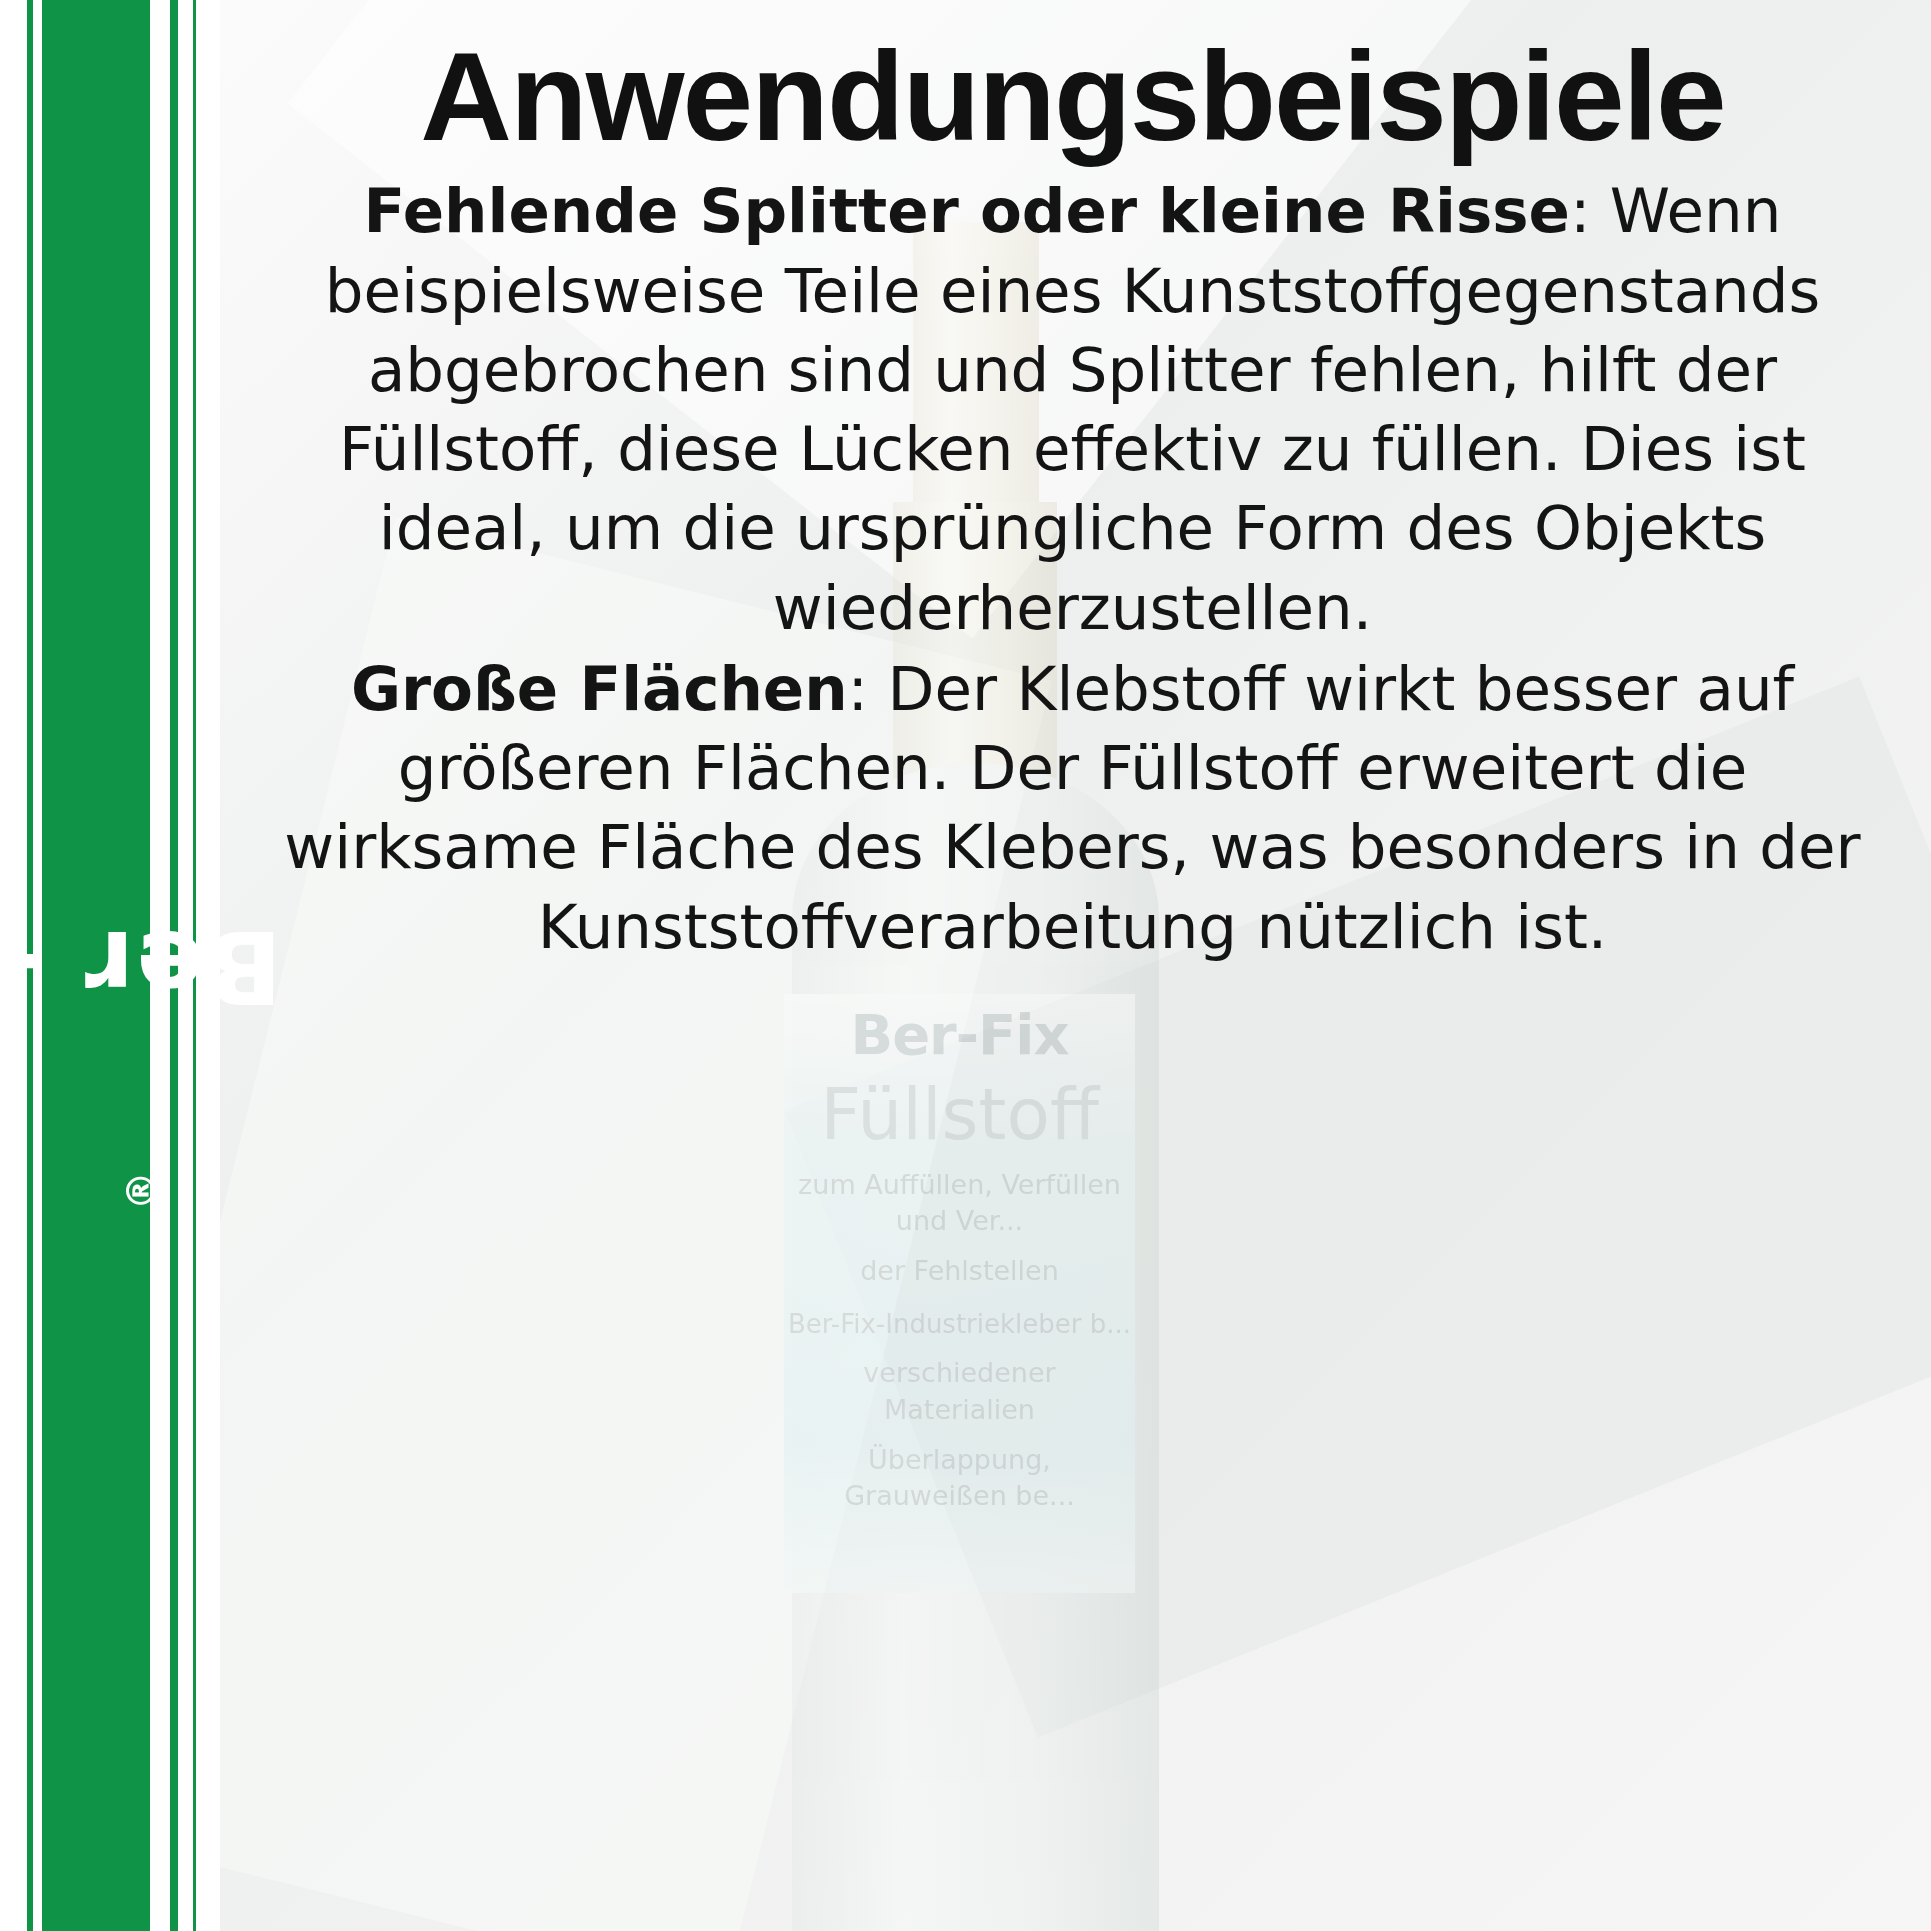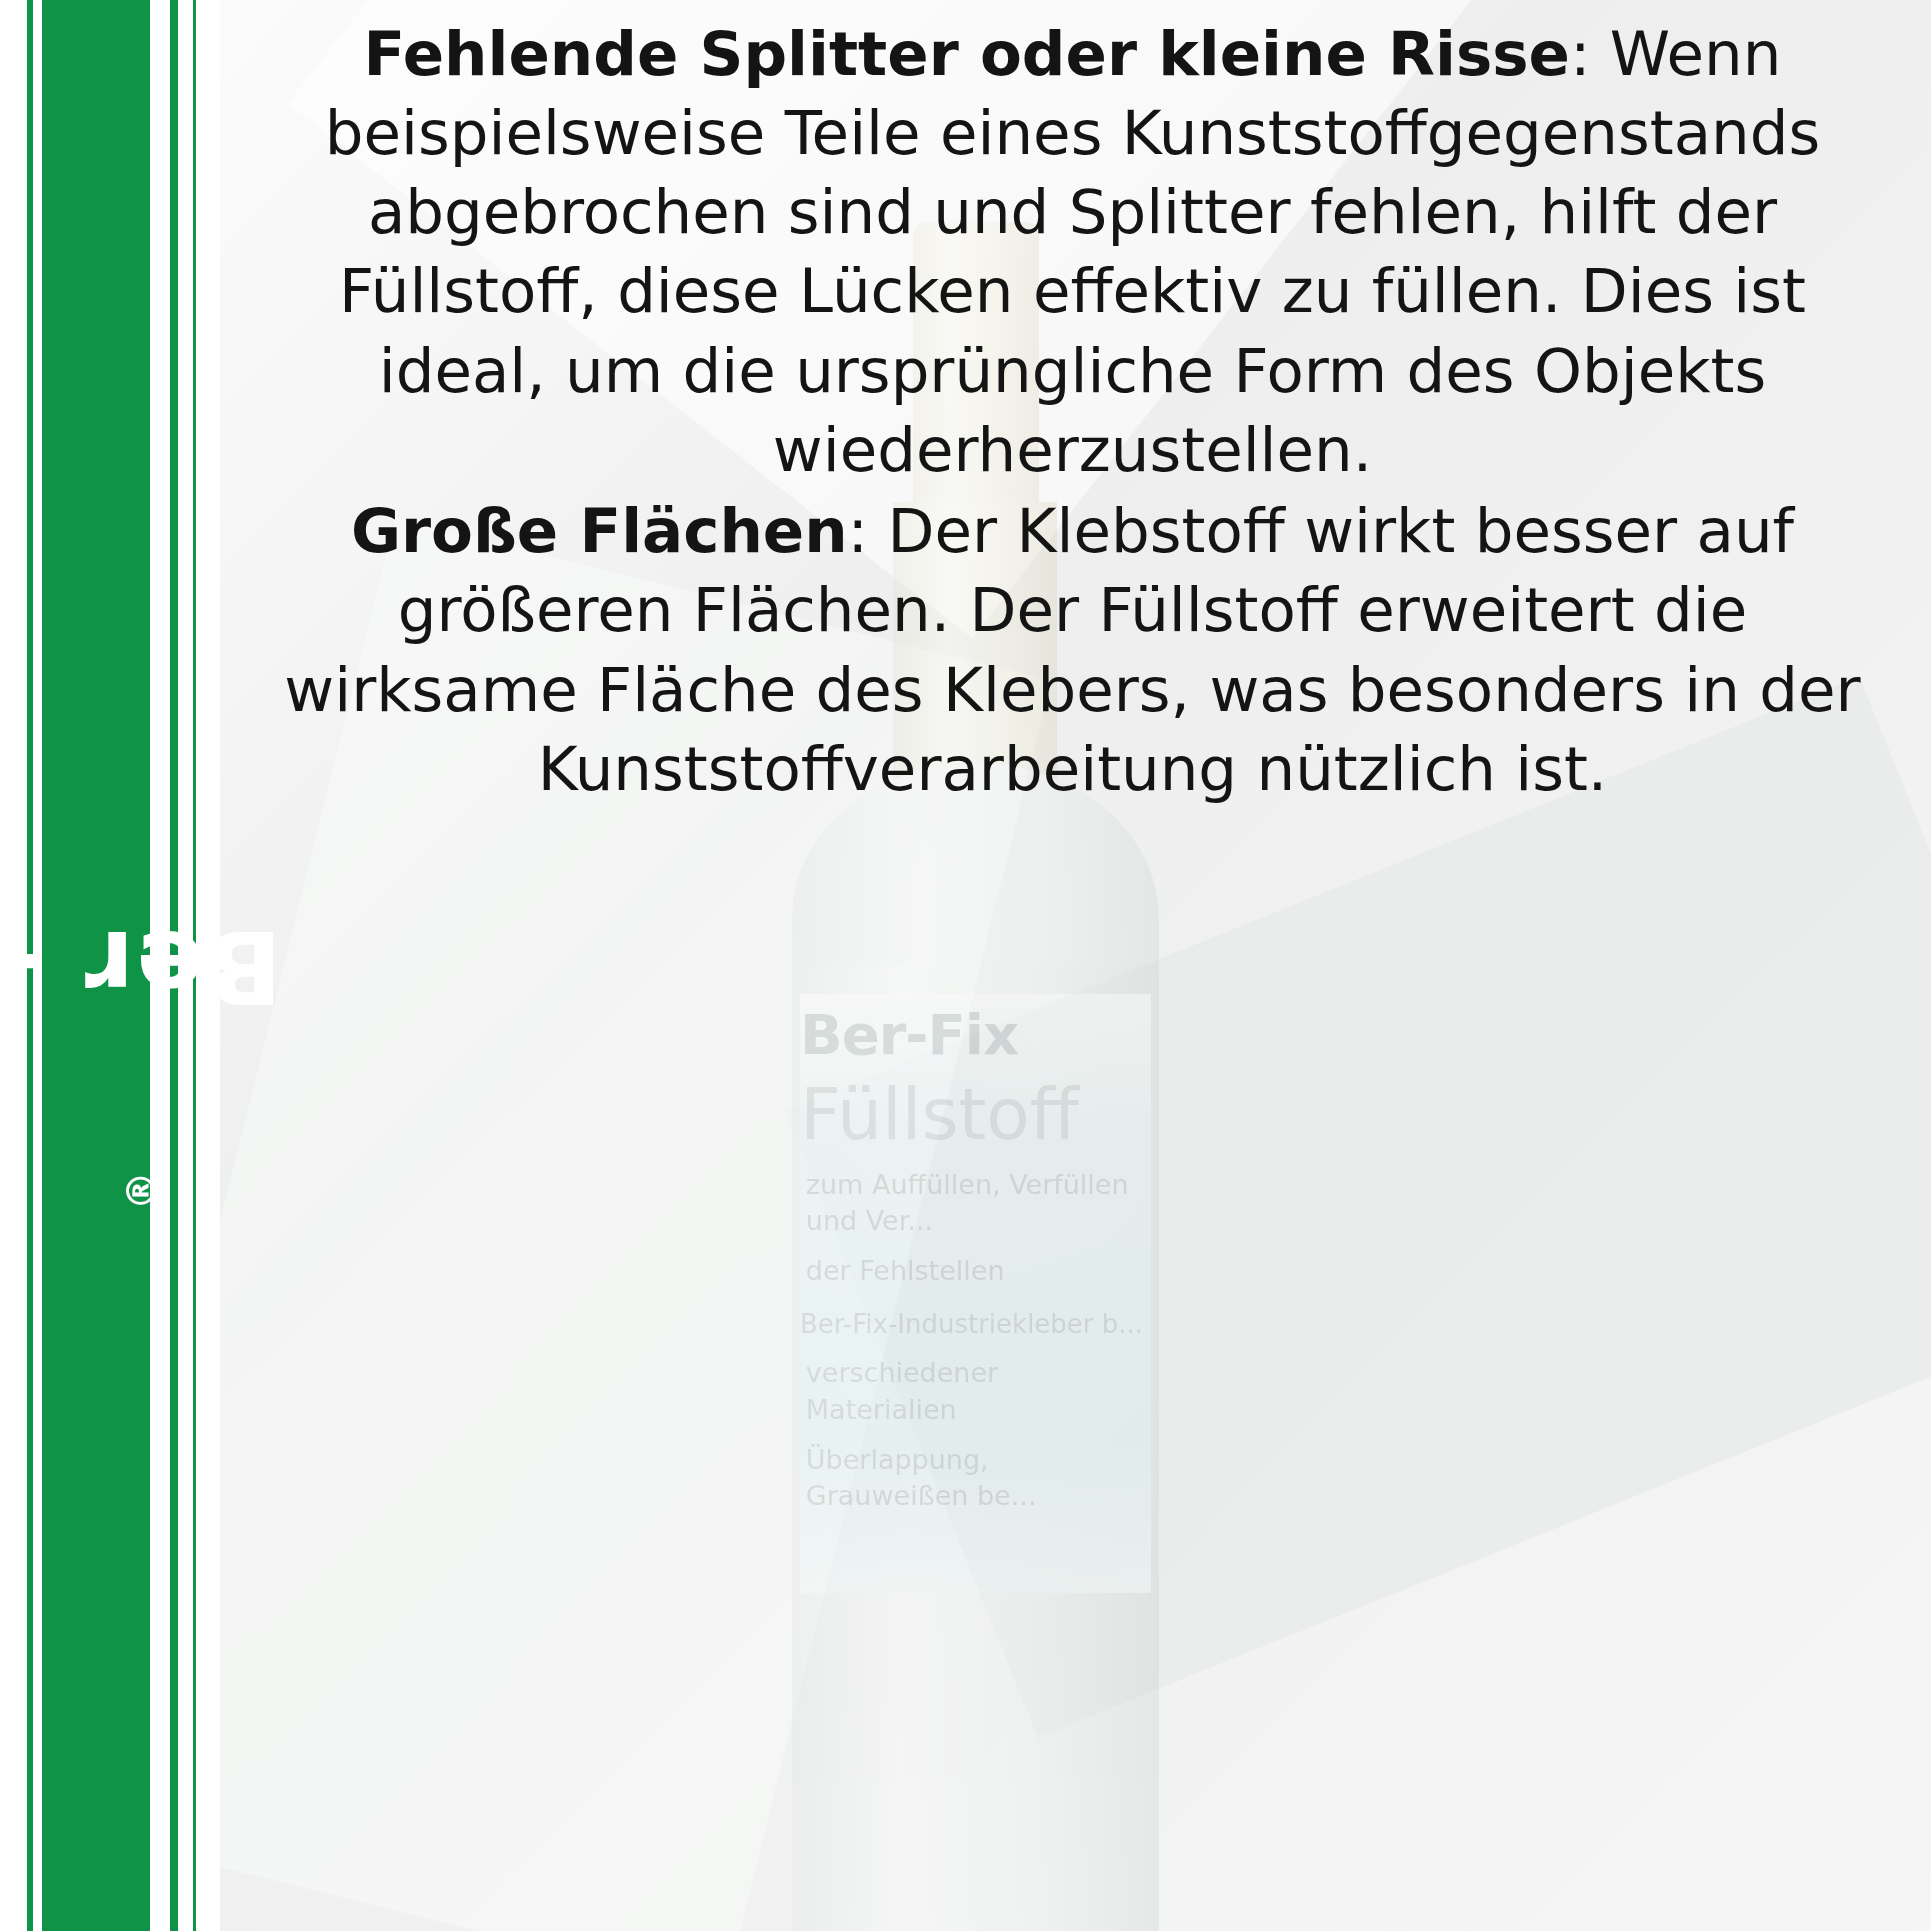--- a/index.html
+++ b/index.html
@@ -91,27 +91,27 @@
     position: absolute;
     left: 116px;
     top: 743px;
     width: 367px;
     height: 1023px;
     background: linear-gradient(90deg, #dfe5e3 0%, #fbfdfc 30%, #eaf0ee 65%, #c9d2cf 100%);
     border-radius: 9.7px 9.7px 27px 27px;
   }
   .bottle-label {
     position: absolute;
-    left: 124px;
+    left: 108px;
     top: 772px;
     width: 351px;
     height: 599px;
     background: linear-gradient(180deg, rgba(255,255,255,0.9) 0%, rgba(222,240,243,0.95) 25%, rgba(210,236,240,0.95) 75%, rgba(238,249,250,0.9) 100%);
     color: #8d9a9c;
-    text-align: left;
+    text-align: center;
     padding-top: 7.7px;
     box-sizing: border-box;
   }
   .lbl-brand {
     font-size: 56px;
     font-weight: bold;
     color: #9aa7a9;
     letter-spacing: -1px;
     line-height: 1.0;
     margin-top: 5.8px;
@@ -266,20 +266,21 @@
     <div class="outer-rule"></div>
     <div class="green-panel"></div>
     <div class="inner-rule"></div>
     <div class="thin-rule"></div>
     <div class="brand-text">
       <span><span>Ber - Fix</span><sup>®</sup></span>
     </div>
   </div>
 
   <div class="content">
+    <h1 class="headline">Anwendungsbeispiele</h1>
 
     <p class="para"><b>Fehlende Splitter oder kleine Risse</b><span>: Wenn beispielsweise Teile eines Kunststoffgegenstands abgebrochen sind und Splitter fehlen, hilft der Füllstoff, diese Lücken effektiv zu füllen. Dies ist ideal, um die ursprüngliche Form des Objekts wiederherzustellen.</span></p>
 
 
     <p class="para"><b>Große Flächen</b><span>: Der Klebstoff wirkt besser auf größeren Flächen. Der Füllstoff erweitert die wirksame Fläche des Klebers, was besonders in der Kunststoffverarbeitung nützlich ist.</span></p>
   </div>
 
 </div>
 
 

